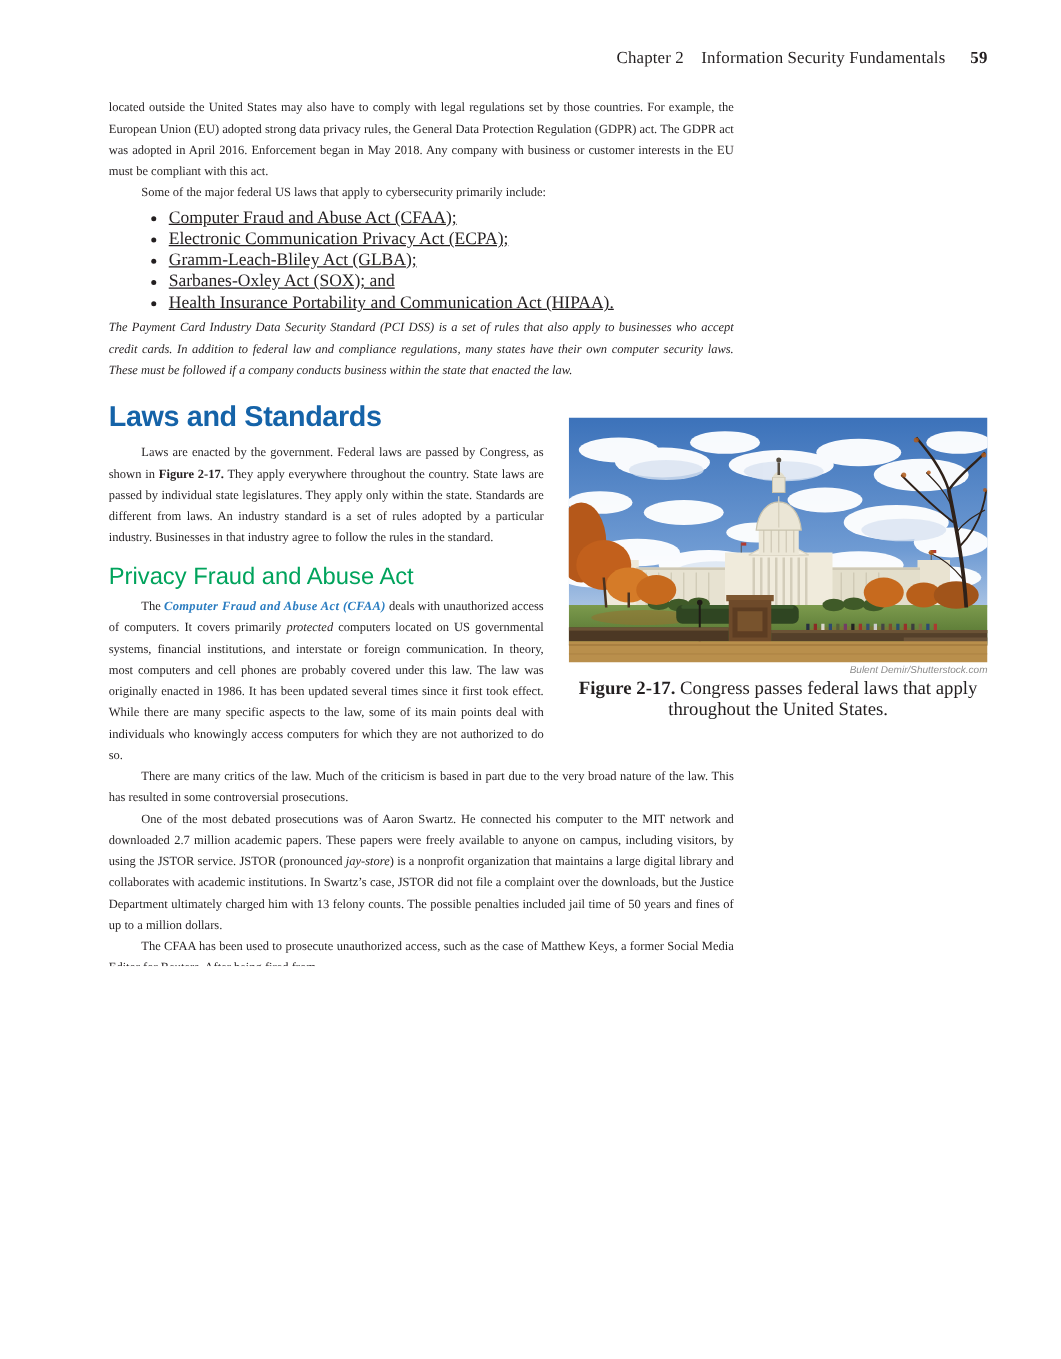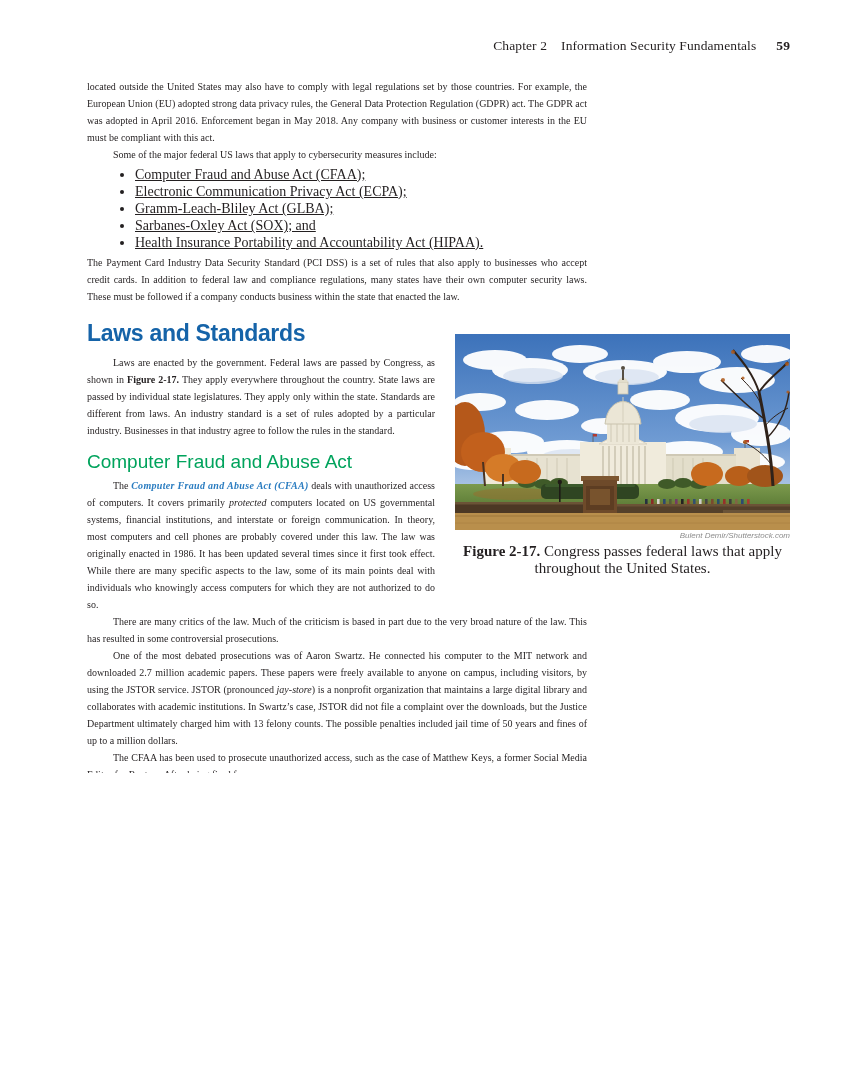--- a/index.html
+++ b/index.html
@@ -33,21 +33,21 @@
   .main p{
     margin:0;font-size:10px;line-height:17px;text-align:justify;
   }
   .indent{text-indent:26px;}
   ul.law-list{
     margin:3px 0;padding:0 0 0 48px;list-style:disc;
   }
   ul.law-list li{
     font-size:14px;line-height:17px;text-decoration:underline;
   }
-  .after-list{margin-top:3px !important;}
+  .after-list{margin-top:3px !important;font-style:italic;}
   .section-laws{position:relative;margin-top:14px;}
   .fig-spacer{float:right;width:152px;height:285px;}
   h1.sec-head{
     margin:0 0 7px 0;
     font-family:"Liberation Sans", sans-serif;
     font-weight:bold;font-size:23px;line-height:28px;
     letter-spacing:-.3px;
     color:var(--heading-blue);
   }
   h2.sub-head{
@@ -86,40 +86,40 @@
 
 <div class="page">
 
   <div class="running-head">
     <span class="chap">Chapter 2</span><span>Information Security Fundamentals</span><span class="folio">59</span>
   </div>
 
   <div class="main">
 
     <p>located outside the United States may also have to comply with legal regulations set by those countries. For example, the European Union (EU) adopted strong data privacy rules, the General Data Protection Regulation (GDPR) act. The GDPR act was adopted in April 2016. Enforcement began in May 2018. Any company with business or customer interests in the EU must be compliant with this act.</p>
-    <p class="indent">Some of the major federal US laws that apply to cybersecurity measures include:</p>
+    <p class="indent">Some of the major federal US laws that apply to cybersecurity primarily include:</p>
 
     <ul class="law-list">
       <li>Computer Fraud and Abuse Act (CFAA);</li>
       <li>Electronic Communication Privacy Act (ECPA);</li>
       <li>Gramm-Leach-Bliley Act (GLBA);</li>
       <li>Sarbanes-Oxley Act (SOX); and</li>
-      <li>Health Insurance Portability and Accountability Act (HIPAA).</li>
+      <li>Health Insurance Portability and Communication Act (HIPAA).</li>
     </ul>
 
     <p class="after-list">The Payment Card Industry Data Security Standard (PCI DSS) is a set of rules that also apply to businesses who accept credit cards. In addition to federal law and compliance regulations, many states have their own computer security laws. These must be followed if a company conducts business within the state that enacted the law.</p>
 
     <div class="section-laws">
       <div class="fig-spacer"></div>
 
       <h1 class="sec-head">Laws and Standards</h1>
 
       <p class="indent"><span>Laws are enacted by the government. Federal laws are passed by Congress, as shown in </span><strong>Figure 2-17.</strong><span> They apply everywhere throughout the country. State laws are passed by individual state legislatures. They apply only within the state. Standards are different from laws. An industry standard is a set of rules adopted by a particular industry. Businesses in that industry agree to follow the rules in the standard.</span></p>
 
-      <h2 class="sub-head">Computer Fraud and Abuse Act</h2>
+      <h2 class="sub-head">Privacy Fraud and Abuse Act</h2>
 
       <p class="indent"><span>The </span><span class="term">Computer Fraud and Abuse Act (CFAA)</span><span> deals with unauthorized access of computers. It covers primarily </span><em>protected</em><span> computers located on US governmental systems, financial institutions, and interstate or foreign communication. In theory, most computers and cell phones are probably covered under this law. The law was originally enacted in 1986. It has been updated several times since it first took effect. While there are many specific aspects to the law, some of its main points deal with individuals who knowingly access computers for which they are not authorized to do so.</span></p>
 
       <figure class="figure" style="margin:0">
         <svg width="335" height="196" viewBox="0 0 335 196">
           <defs>
             <linearGradient id="sky" x1="0" y1="0" x2="0" y2="1">
               <stop offset="0" stop-color="#3c72ba"></stop>
               <stop offset="0.7" stop-color="#6f9bd3"></stop>
               <stop offset="1" stop-color="#a9c3e4"></stop>

